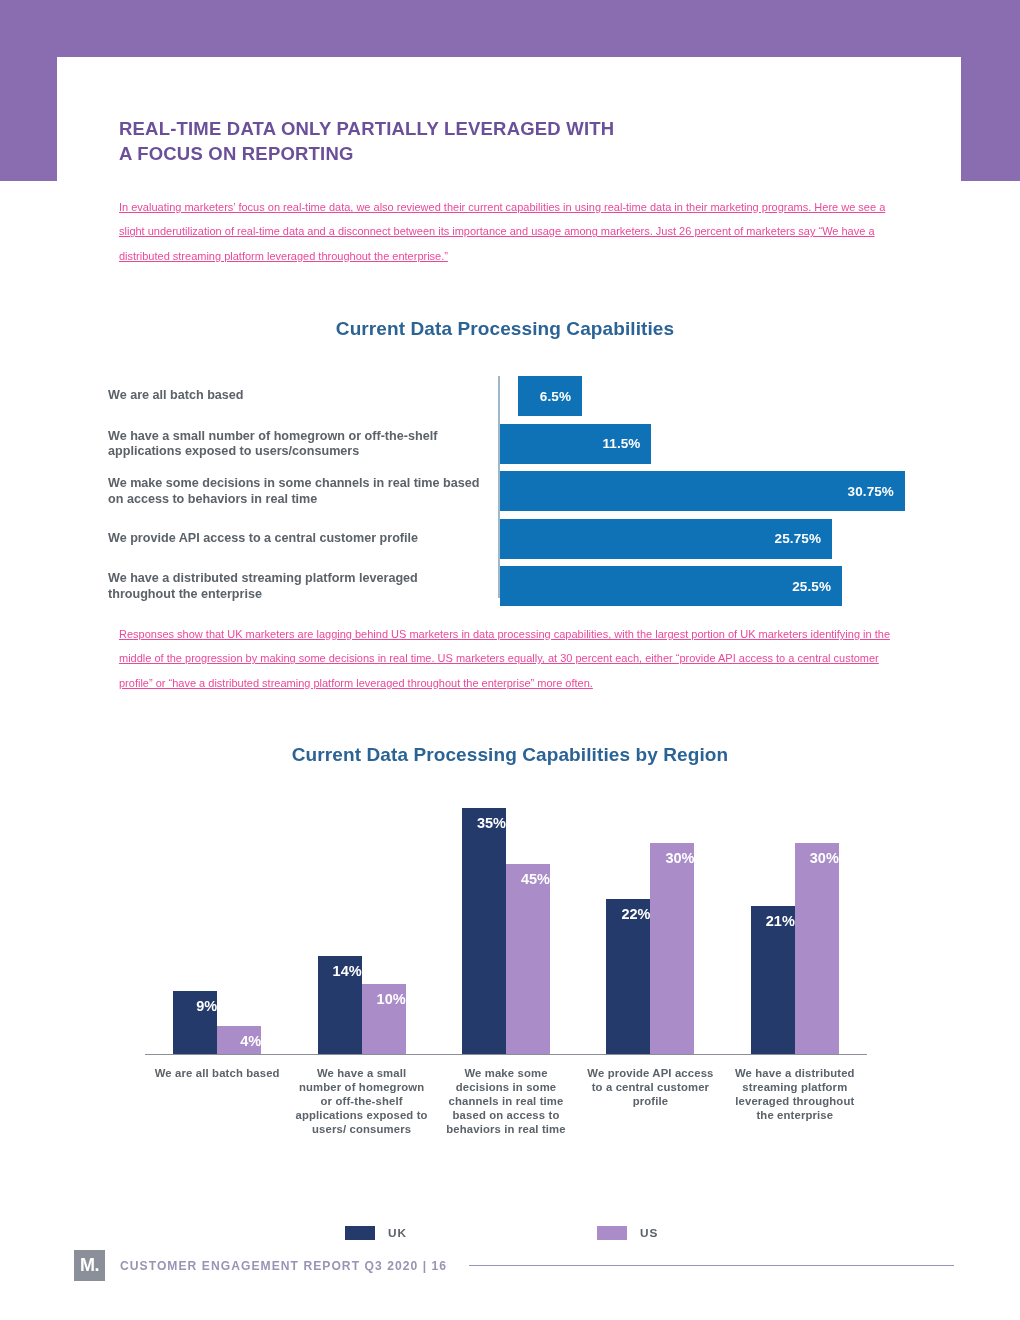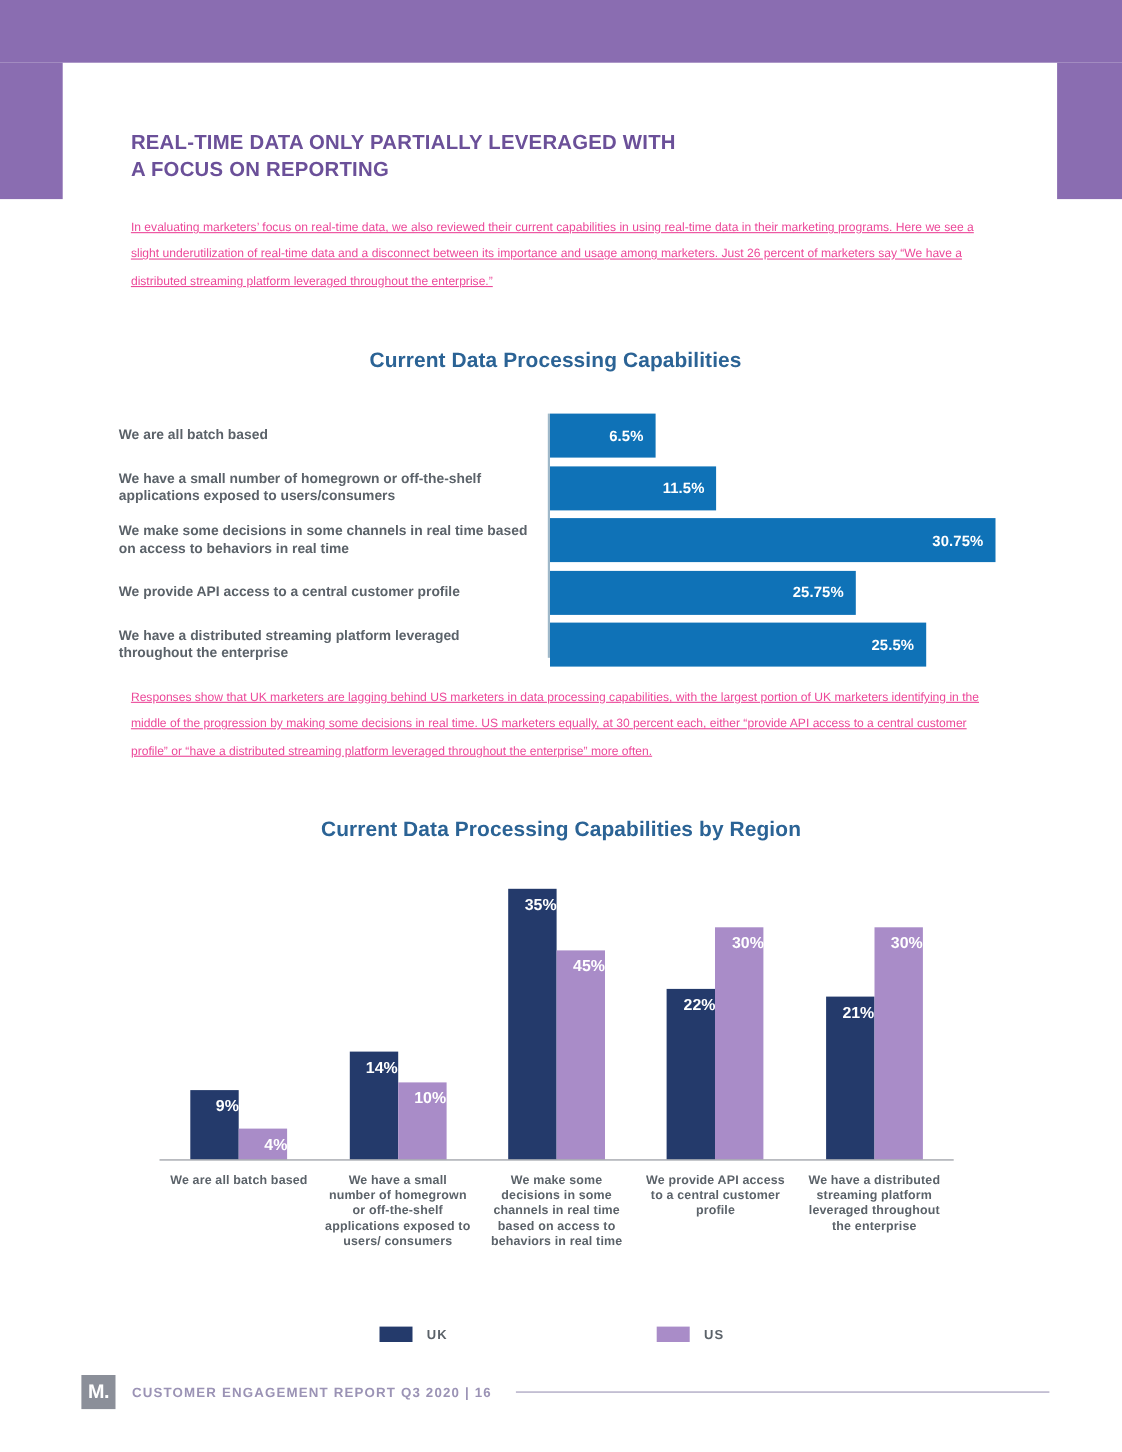--- a/index.html
+++ b/index.html
@@ -66,21 +66,21 @@
   .c2-bar .v{
     position:absolute;top:7px;left:0;width:100%;text-align:right;
     color:#ffffff;font-size:14.5px;font-weight:bold;
   }
   .c2-xlabels{position:absolute;left:145px;top:272px;width:722px;display:flex;}
   .c2-xlabel{
     flex:1;text-align:center;color:#5b6269;font-size:11.3px;
     line-height:14px;font-weight:600;padding:0 6px;box-sizing:border-box;
     letter-spacing:.15px;
   }
-  .c2-legend{position:absolute;left:145px;top:412px;width:722px;display:flex;}
+  .c2-legend{position:absolute;left:145px;top:432px;width:722px;display:flex;}
   .legend-item{display:flex;align-items:center;}
   .legend-item.l1{margin-left:200px;}
   .legend-item.l2{margin-left:190px;text-align:center;}
   .swatch{width:30px;height:14px;display:inline-block;}
   .legend-label{margin-left:13px;color:#5b6269;font-size:11.8px;font-weight:600;letter-spacing:1px;}
 
   
   .footer{position:absolute;left:74px;top:1250px;width:880px;display:flex;align-items:center;}
   .logo{
     width:31px;height:31px;background:#8b8f99;color:#ffffff;
@@ -109,39 +109,39 @@
 
   <div class="body-copy" id="para1">In evaluating marketers’ focus on real-time data, we also reviewed their current capabilities in using real-time data in their marketing programs. Here we see a slight underutilization of real-time data and a disconnect between its importance and usage among marketers. Just 26 percent of marketers say “We have a distributed streaming platform leveraged throughout the enterprise.”</div>
 
   <div class="chart1">
     <div class="chart-title c1-title">Current Data Processing Capabilities</div>
     <div class="c1-plot">
       <div class="c1-axis"></div>
       <div class="c1-rows" id="c1-rows">
           <div class="c1-row">
             <div class="c1-label">We are all batch based</div>
-            <div class="c1-bar" style="width: 96px; background: rgb(15, 114, 183);">
+            <div class="c1-bar" style="width: 64px; background: rgb(15, 114, 183); margin-left: 18px;">
               <span class="c1-val">6.5%</span>
             </div>
           </div>
           <div class="c1-row">
             <div class="c1-label">We have a small number of homegrown or off-the-shelf applications exposed to users/consumers</div>
             <div class="c1-bar" style="width: 151.455px; background: rgb(15, 114, 183);">
               <span class="c1-val">11.5%</span>
             </div>
           </div>
           <div class="c1-row">
             <div class="c1-label">We make some decisions in some channels in real time based on access to behaviors in real time</div>
             <div class="c1-bar" style="width: 404.978px; background: rgb(15, 114, 183);">
               <span class="c1-val">30.75%</span>
             </div>
           </div>
           <div class="c1-row">
             <div class="c1-label">We provide API access to a central customer profile</div>
-            <div class="c1-bar" style="width: 278px; background: rgb(15, 114, 183);">
+            <div class="c1-bar" style="width: 332px; background: rgb(15, 114, 183);">
               <span class="c1-val">25.75%</span>
             </div>
           </div>
           <div class="c1-row">
             <div class="c1-label">We have a distributed streaming platform leveraged throughout the enterprise</div>
             <div class="c1-bar" style="width: 342px; background: rgb(15, 114, 183);">
               <span class="c1-val">25.5%</span>
             </div>
           </div>
         </div>

